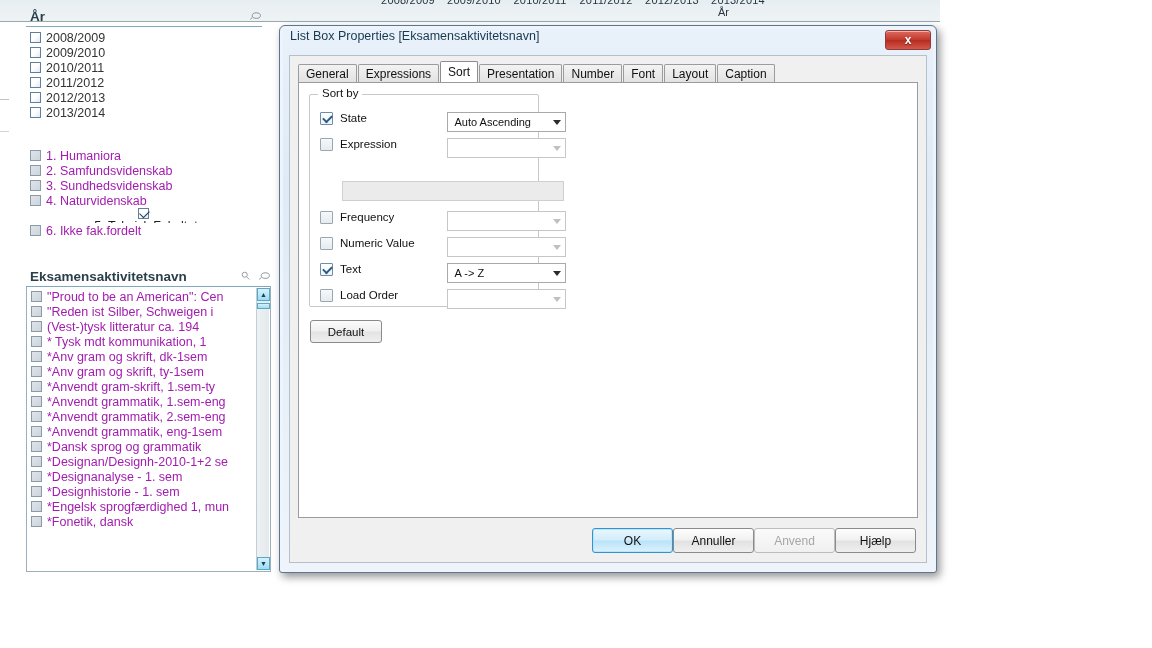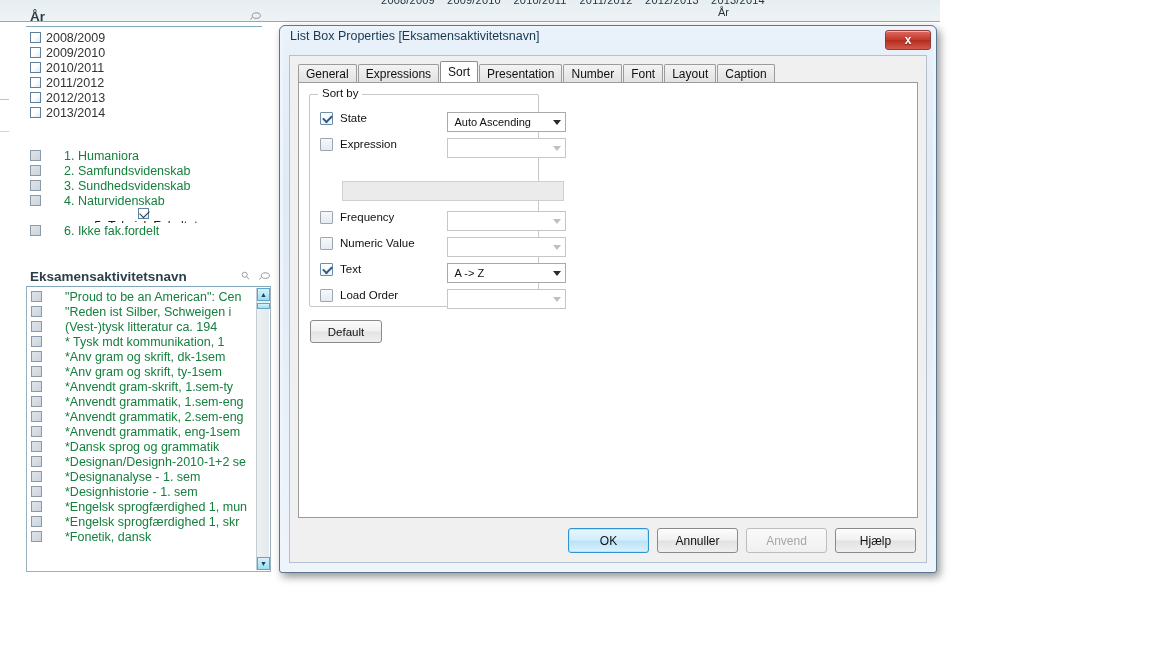--- a/index.html
+++ b/index.html
@@ -71,21 +71,21 @@
   .cbx.grey {
     border: 1px solid #8a9aa8;
     background: linear-gradient(135deg,#dfe4e9 0%, #ccd4dc 100%);
   }
   .cbx.checked::after {
     content: ""; position: absolute; left: 1px; top: 1px;
     width: 8px; height: 5px;
     border-left: 1.6px solid #1b3a55; border-bottom: 1.6px solid #1b3a55;
     transform: rotate(-45deg);
   }
-  .lb-row.grey-text { color: #15803d; gap: 18px; }
+  .lb-row.grey-text { color: #a21caf; }
   .lb-row.dark-text { color: #1d1d1d; flex-direction: column; }
 
   
   .lb-framed {
     border: 1px solid #9bb0bd; background: #fff;
     border-top: none;
   }
   .lb-scroll-wrap { position: relative; }
   .vscroll {
     position: absolute; right: 1px; top: 1px; width: 13px; bottom: 1px;
@@ -216,21 +216,21 @@
     position: absolute; left: 11px; top: 237px; width: 72px; height: 23px;
     border: 1px solid #8a8a8a; border-radius: 3px;
     background: linear-gradient(#fbfbfb 0%, #f0f0f0 48%, #e3e3e3 52%, #efefef 100%);
     font-size: 11.5px; color: #111;
     display:flex; align-items:center; justify-content:center;
   }
 
   
   .footer {
     position: absolute; right: 10px; bottom: 9px; height: 25px;
-    display: flex; gap: 8px;
+    display: flex; gap: 0;
   }
   .btn {
     width: 81px; height: 25px; border-radius: 3px;
     border: 1px solid #8a8a8a;
     background: linear-gradient(#fdfdfd 0%, #f1f1f1 48%, #e2e2e2 52%, #efefef 100%);
     font-size: 12px; color: #111;
     display:flex; align-items:center; justify-content:center;
   }
   .btn.primary {
     border: 1px solid #2f93d4;
@@ -409,24 +409,20 @@
             <div class="lb-row grey-text">
                 <span class="cbx grey"></span>
                 <span>*Designhistorie - 1. sem</span>
               </div>
             <div class="lb-row grey-text">
                 <span class="cbx grey"></span>
                 <span>*Engelsk sprogfærdighed 1, mun</span>
               </div>
             <div class="lb-row grey-text">
                 <span class="cbx grey"></span>
-                <span>*Engelsk sprogfærdighed 1, skr</span>
-              </div>
-            <div class="lb-row grey-text">
-                <span class="cbx grey"></span>
                 <span>*Fonetik, dansk</span>
               </div>
           </div>
 
           <div class="vscroll">
             <div class="sb-btn up">▲</div>
             <div class="sb-thumb"></div>
             <div class="sb-btn down">▼</div>
           </div>
         </div>

